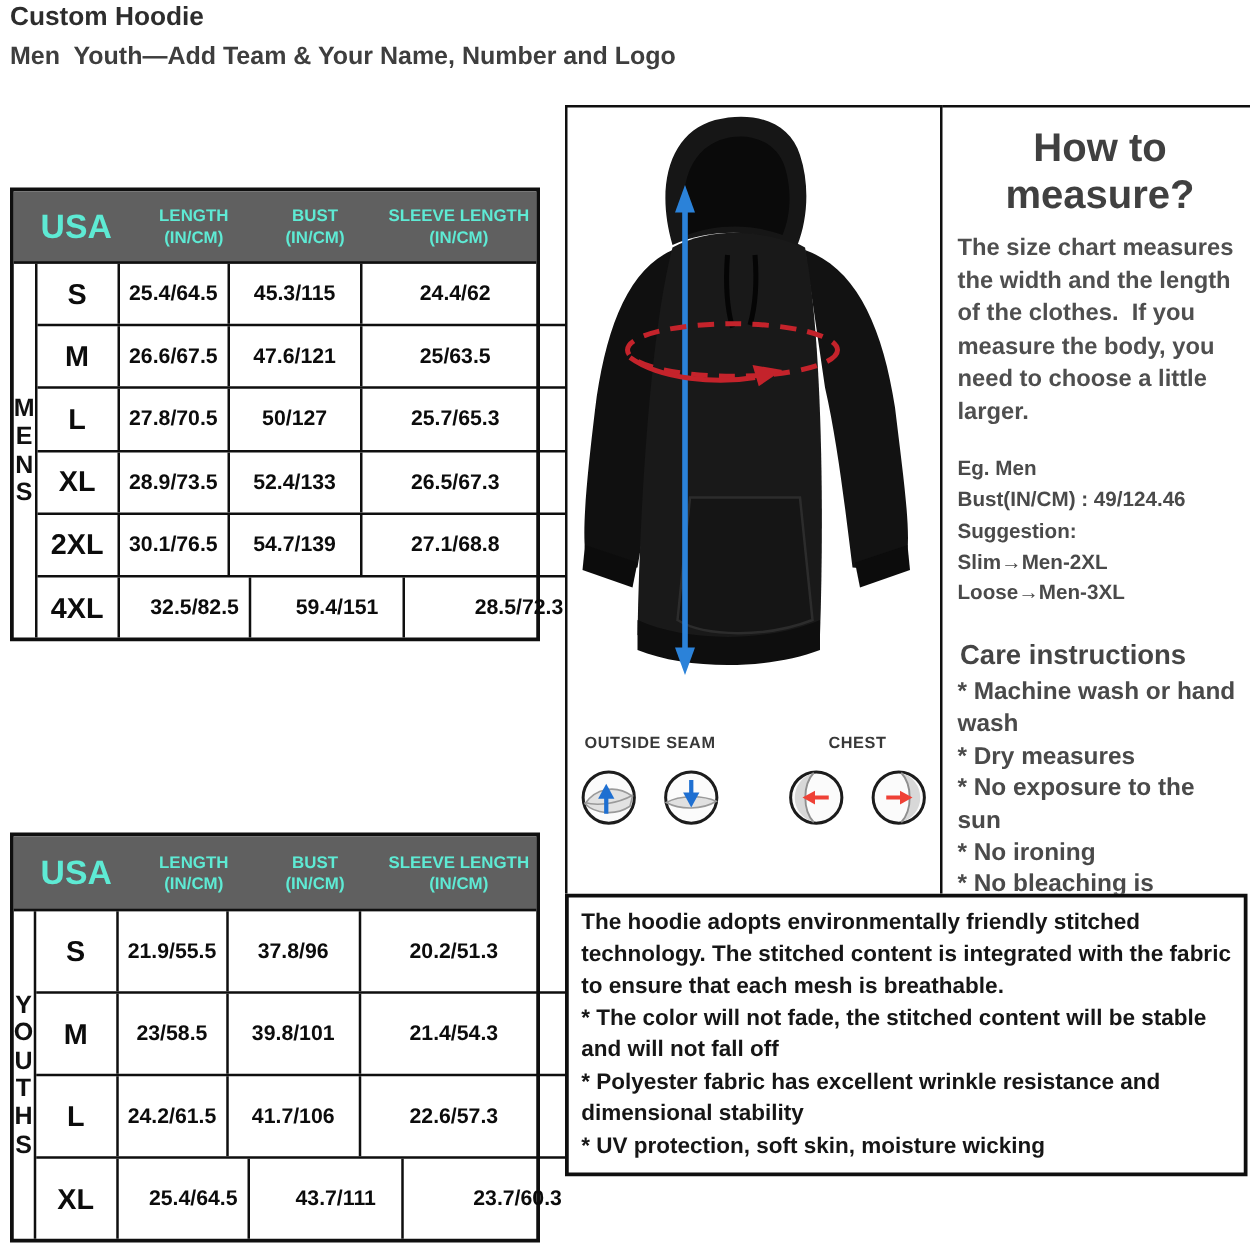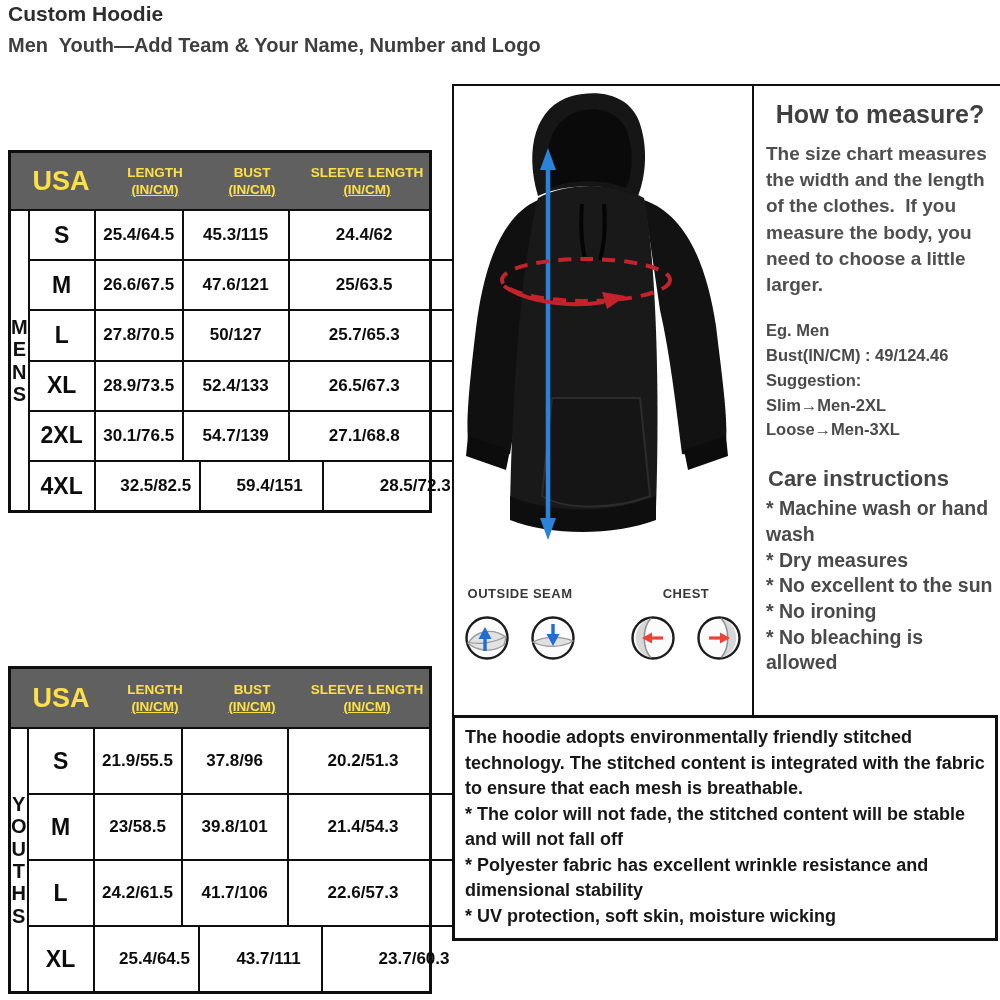--- a/index.html
+++ b/index.html
@@ -7,30 +7,30 @@
         font-family:"Liberation Sans",sans-serif;color:#222;}
 
   
   .title{position:absolute;left:8px;top:2px;font-size:21px;font-weight:bold;color:#2d2d2d;}
   .subtitle{position:absolute;left:8px;top:34px;font-size:20px;font-weight:bold;color:#3e3e3e;white-space:pre-wrap;}
 
   
   .size-table{position:absolute;left:8px;width:424px;border:3px solid #0f0f0f;background:#fff;box-sizing:border-box;}
   .mens-table{top:150px;}
   .youths-table{top:666px;}
-  .thead{display:flex;background:#606060;color:#fde047;border-bottom:2px solid #0f0f0f;align-items:center;}
+  .thead{display:flex;background:#606060;color:#5eead4;border-bottom:2px solid #0f0f0f;align-items:center;}
   .mens-table .thead{height:56px;}
   .youths-table .thead{height:58px;}
   .hcell{display:flex;flex-direction:column;align-items:center;justify-content:center;text-align:center;}
   .hc0{width:100px;font-size:27px;font-weight:bold;}
   .hc1{width:88px;}
   .hc2{width:106px;}
   .hc3{width:124px;}
   .hl{font-size:13.5px;font-weight:bold;line-height:1.3;}
-  .hs{font-size:13.5px;font-weight:bold;line-height:1.2;text-decoration:underline;}
+  .hs{font-size:13.5px;font-weight:bold;line-height:1.2;}
   .tbody{display:flex;}
   .vcol{width:34px;border-right:2px solid #0f0f0f;display:flex;align-items:center;justify-content:center;}
   .vlabel{font-size:20px;font-weight:bold;color:#111;text-align:center;line-height:1.12;}
   .rows{flex:1;}
   .trow{display:flex;border-bottom:2px solid #0f0f0f;}
   .trow:last-child{border-bottom:none;gap:17px;}
   .mens-table .trow{height:48.2px;}
   .youths-table .trow{height:64px;}
   .cell{display:flex;align-items:center;justify-content:center;border-right:2px solid #0f0f0f;
         font-weight:bold;color:#0c0c0c;box-sizing:border-box;}
@@ -45,21 +45,21 @@
   .hoodie-svg{position:absolute;left:0;top:2px;width:298px;height:505px;}
   .icons-row{position:absolute;left:0;right:0;top:500px;display:flex;justify-content:space-between;padding:0 10px;}
   .icon-group{display:flex;flex-direction:column;align-items:center;}
   .icon-label{font-size:13px;font-weight:bold;color:#383838;letter-spacing:.5px;margin-bottom:14px;}
   .circles{display:flex;gap:20px;}
   .circles svg{width:46px;height:46px;display:block;}
 
   
   .right-panel{position:absolute;left:754px;top:84px;width:246px;height:629px;
                border-top:2px solid #0f0f0f;box-sizing:border-box;padding:12px 6px 0 12px;}
-  .measure-heading{font-size:25px;font-weight:bold;color:#404040;text-align:center;margin:2px 0 12px 0;}
+  .measure-heading{font-size:32px;font-weight:bold;color:#404040;text-align:center;margin:2px 0 12px 0;}
   .measure-body{font-size:19px;font-weight:bold;color:#4f4f4f;line-height:1.38;white-space:pre-wrap;margin-bottom:20px;}
   .example{font-size:16.5px;font-weight:bold;color:#4a4a4a;line-height:1.5;margin-bottom:24px;}
   .care-heading{font-size:22px;font-weight:bold;color:#454545;margin:0 0 4px 2px;}
   .care-list{font-size:19.5px;font-weight:bold;color:#4a4a4a;line-height:1.32;}
 
   
   .bottom-box{position:absolute;left:452px;top:715px;width:546px;height:226px;
               border:3px solid #0f0f0f;box-sizing:border-box;padding:7px 10px;background:#fff;}
   .bottom-box div{font-size:18px;font-weight:bold;color:#161616;line-height:1.42;}
 </style>
@@ -275,21 +275,21 @@
       <div>Eg. Men</div>
       <div>Bust(IN/CM) : 49/124.46</div>
       <div>Suggestion:</div>
       <div>Slim→Men-2XL</div>
       <div>Loose→Men-3XL</div>
     </div>
     <div class="care-heading">Care instructions</div>
     <div class="care-list">
       <div>* Machine wash or hand wash</div>
       <div>* Dry measures</div>
-      <div>* No excellent to the sun</div>
+      <div>* No exposure to the sun</div>
       <div>* No ironing</div>
       <div>* No bleaching is allowed</div>
     </div>
   </div>
 
   <div class="bottom-box">
     <div>The hoodie adopts environmentally friendly stitched technology. The stitched content is integrated with the fabric to ensure that each mesh is breathable.</div>
     <div>* The color will not fade, the stitched content will be stable and will not fall off</div>
     <div>* Polyester fabric has excellent wrinkle resistance and dimensional stability</div>
     <div>* UV protection, soft skin, moisture wicking</div>

